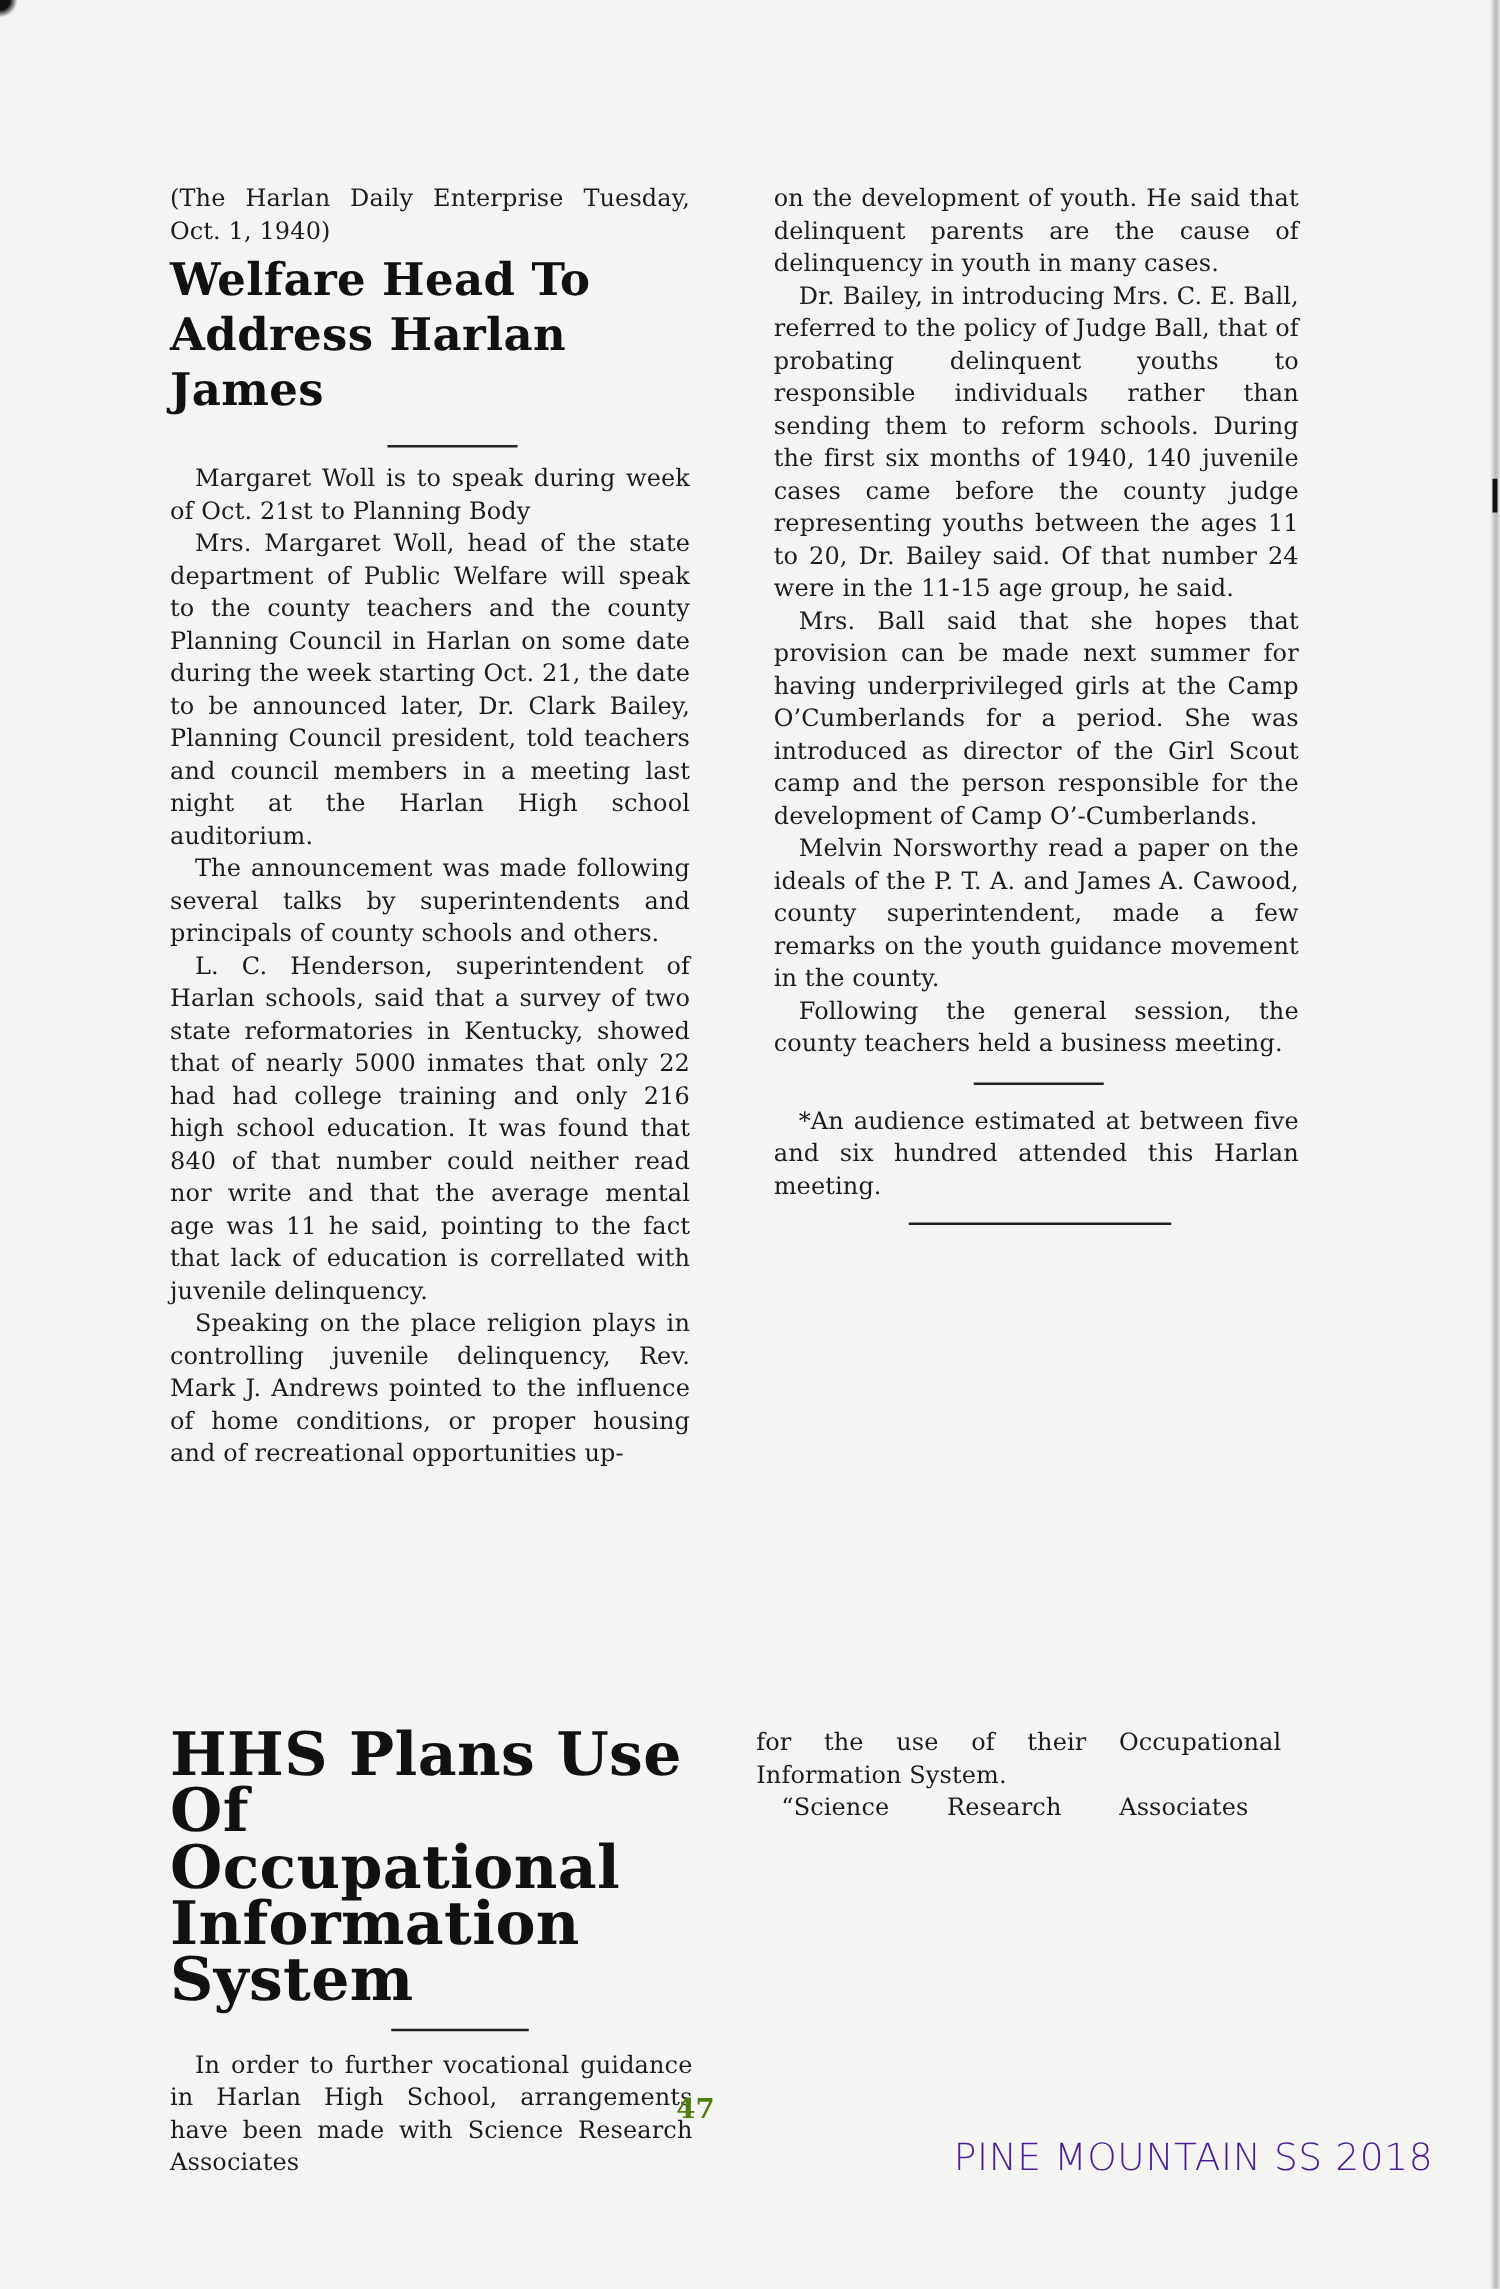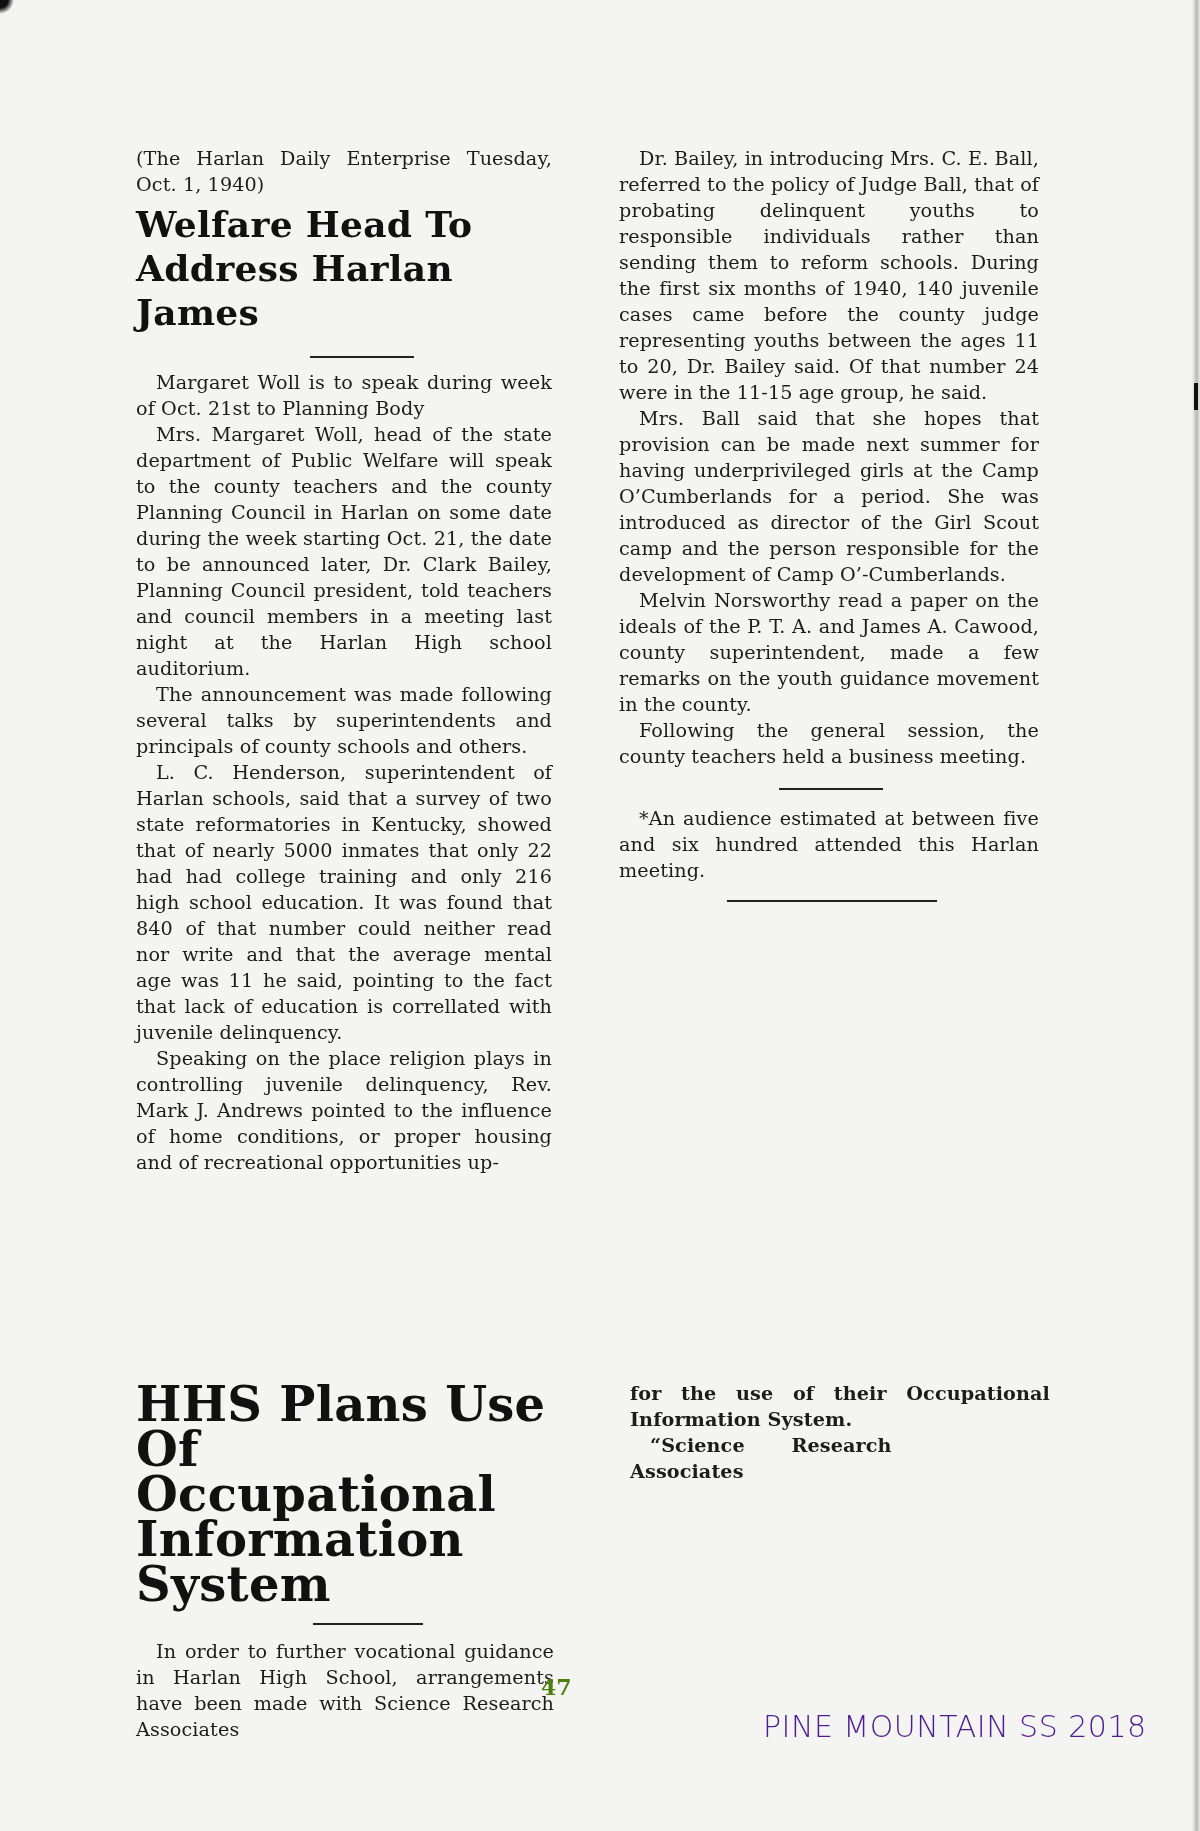--- a/index.html
+++ b/index.html
@@ -39,21 +39,21 @@
     margin: 0;
     letter-spacing: 0.3px;
     color: #111;
   }
   .rule {
     height: 2px; background: #222; margin: 0 auto;
   }
   #col-left-top { left: 100px; top: 146px; width: 416px; }
   #col-right-top { left: 583px; top: 146px; width: 420px; }
   #col-left-bottom { left: 100px; top: 1382px; width: 418px; }
-  #col-right-bottom { left: 594px; top: 1381px; width: 420px; font-weight: bold; }
+  #col-right-bottom { left: 569px; top: 1381px; width: 420px; }
   .headline-1 { margin-top: 4px; }
   .rule-1 { width: 104px; margin: 22px auto 12px 174px; }
   .rule-2 { width: 104px; margin: 18px auto 16px 160px; }
   .rule-3 { width: 210px; margin: 16px auto 0 108px; }
   .rule-4 { width: 110px; margin: 16px auto 14px 177px; }
   .headline-2 { font-size: 48px; line-height: 45px; }
   .page-number {
     position: absolute; left: 541px; top: 1674px;
     font-family: "DejaVu Serif", serif; font-weight: bold; font-size: 22px;
     color: #4d7c0f;
@@ -79,20 +79,21 @@
   </h1>
   <div class="rule rule-1"></div>
   <p class="indent">Margaret Woll is to speak during week of Oct. 21st to Planning Body</p>
   <p class="indent">Mrs. Margaret Woll, head of the state department of Public Welfare will speak to the county teachers and the county Planning Council in Harlan on some date during the week starting Oct. 21, the date to be announced later, Dr. Clark Bailey, Planning Council president, told teachers and council members in a meeting last night at the Harlan High school auditorium.</p>
   <p class="indent">The announcement was made following several talks by superintendents and principals of county schools and others.</p>
   <p class="indent">L. C. Henderson, superintendent of Harlan schools, said that a survey of two state reformatories in Kentucky, showed that of nearly 5000 inmates that only 22 had had college training and only 216 high school education. It was found that 840 of that number could neither read nor write and that the average mental age was 11 he said, pointing to the fact that lack of education is correllated with juvenile delinquency.</p>
   <p class="indent">Speaking on the place religion plays in controlling juvenile delinquency, Rev. Mark J. Andrews pointed to the influence of home conditions, or proper housing and of recreational opportunities up-</p>
 </div>
 
 <div class="col" id="col-right-top">
+  <p class="noindent">on the development of youth. He said that delinquent parents are the cause of delinquency in youth in many cases.</p>
   <p class="indent">Dr. Bailey, in introducing Mrs. C. E. Ball, referred to the policy of Judge Ball, that of probating delinquent youths to responsible individuals rather than sending them to reform schools. During the first six months of 1940, 140 juvenile cases came before the county judge representing youths between the ages 11 to 20, Dr. Bailey said. Of that number 24 were in the 11-15 age group, he said.</p>
   <p class="indent">Mrs. Ball said that she hopes that provision can be made next summer for having underprivileged girls at the Camp O’Cumberlands for a period. She was introduced as director of the Girl Scout camp and the person responsible for the development of Camp O’-Cumberlands.</p>
   <p class="indent">Melvin Norsworthy read a paper on the ideals of the P. T. A. and James A. Cawood, county superintendent, made a few remarks on the youth guidance movement in the county.</p>
   <p class="indent">Following the general session, the county teachers held a business meeting.</p>
   <div class="rule rule-2"></div>
   <p class="indent">*An audience estimated at between five and six hundred attended this Harlan meeting.</p>
   <div class="rule rule-3"></div>
 </div>
 
 <div class="col" id="col-left-bottom">

